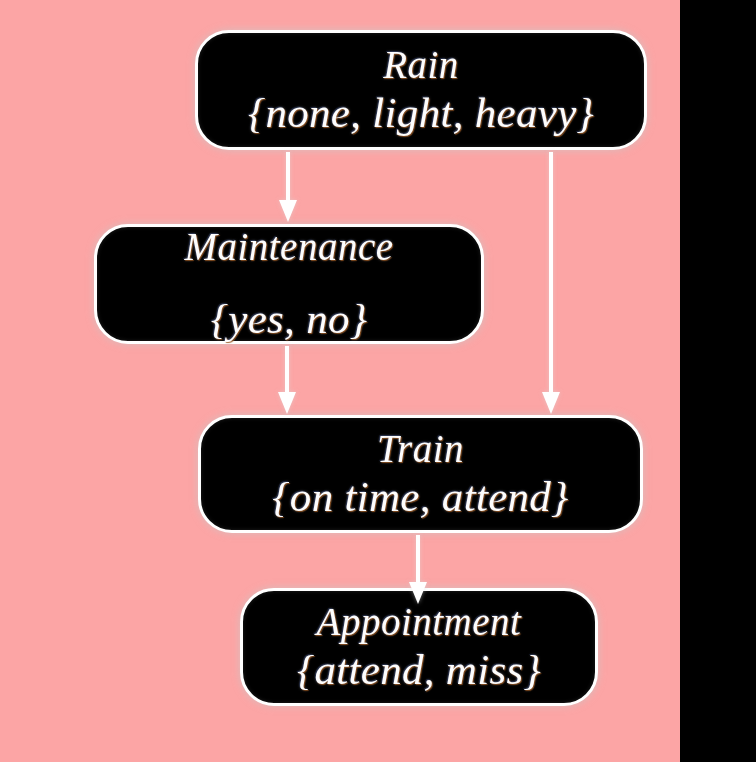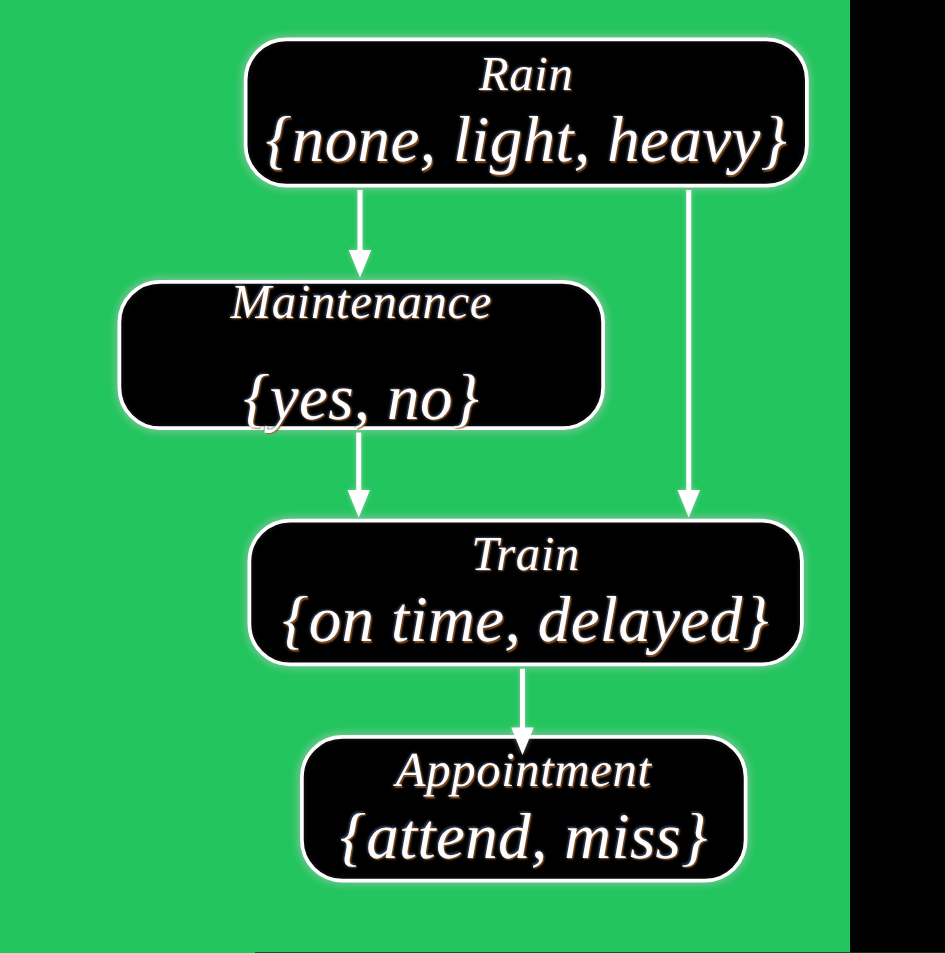--- a/index.html
+++ b/index.html
@@ -5,21 +5,21 @@
 <style>
   html, body {
     margin: 0;
     padding: 0;
     background: #000000;
   }
   #canvas {
     position: relative;
     width: 680px;
     height: 762px;
-    background: #22c55e;
+    background: #fca5a5;
     overflow: hidden;
     font-family: "Liberation Serif", "DejaVu Serif", serif;
   }
   .node {
     position: absolute;
     box-sizing: border-box;
     background: #000000;
     border: 3px solid #ffffff;
     border-radius: 34px;
     box-shadow: 0 0 7px 1px rgba(200,200,200,0.55),
@@ -36,21 +36,21 @@
                  -1px -1px 1px rgba(60,80,140,0.45),
                  0 0 3px rgba(255,255,255,0.35);
     user-select: none;
   }
   .node .nd-name {
     font-size: 39px;
     letter-spacing: 0.5px;
     padding-bottom: 2px;
   }
   .node .nd-states {
-    font-size: 52px;
+    font-size: 43px;
     letter-spacing: 0.3px;
   }
   .edge {
     position: absolute;
     pointer-events: none;
   }
   .edge svg {
     display: block;
     overflow: visible;
     filter: drop-shadow(0 0 2px rgba(220,220,220,0.5));
@@ -77,21 +77,21 @@
     <div class="nd-states">{none, light, heavy}</div>
   </div>
 
   <div class="node" id="node-maintenance">
     <div class="nd-name">Maintenance</div>
     <div class="nd-states">{yes, no}</div>
   </div>
 
   <div class="node" id="node-train">
     <div class="nd-name">Train</div>
-    <div class="nd-states">{on time, delayed}</div>
+    <div class="nd-states">{on time, attend}</div>
   </div>
 
   <div class="node" id="node-appointment">
     <div class="nd-name">Appointment</div>
     <div class="nd-states">{attend, miss}</div>
   </div>
 
   <div class="edge" id="edge-rain-maintenance">
     <svg width="32" height="70" viewBox="0 0 32 70" aria-hidden="true">
       <line x1="16" y1="0" x2="16" y2="50" stroke="#ffffff" stroke-width="4"></line>

